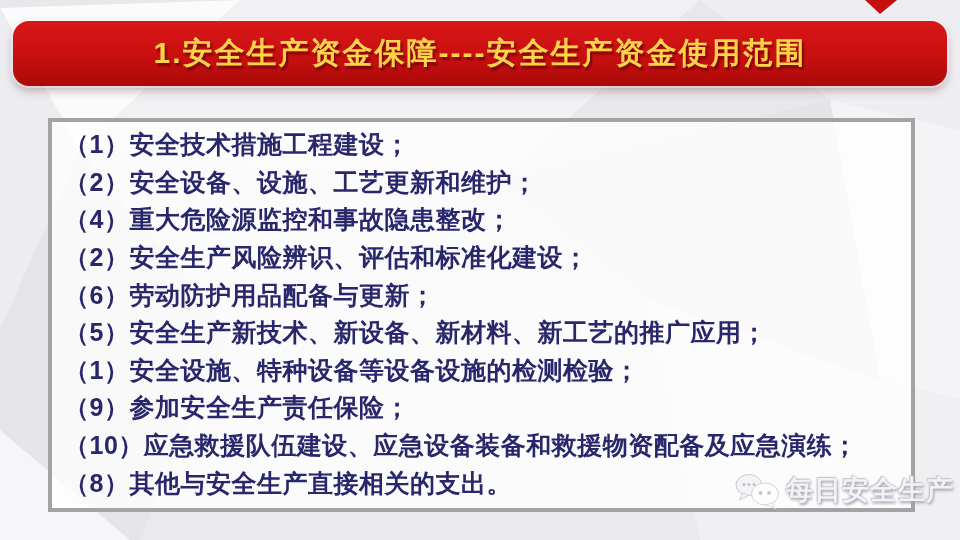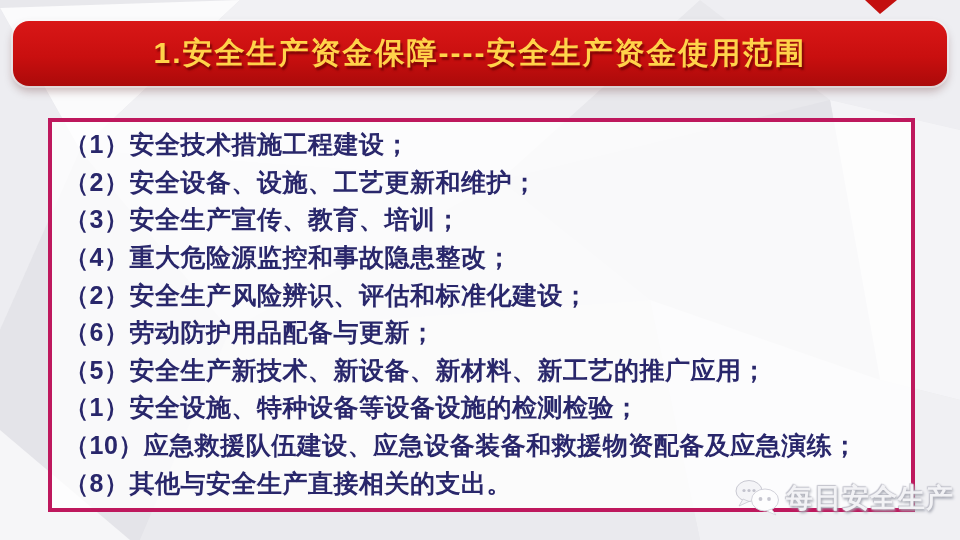--- a/index.html
+++ b/index.html
@@ -23,33 +23,33 @@
     display: flex; align-items: center; justify-content: center;
   }
   .banner-title {
     font-size: 30px; font-weight: bold; color: #ffd34a;
     letter-spacing: 2px; white-space: nowrap;
     text-shadow: 2px 3px 2px rgba(92,0,0,0.65);
   }
   
   .content-box {
     position: absolute; left: 48px; top: 118px; width: 867px; height: 394px;
-    box-sizing: border-box; border: 4px solid #be185d;
+    box-sizing: border-box; border: 4px solid #a3a3a3;
     background: rgba(255,255,255,0.78);
     padding: 4px 10px 6px 12px;
     display: flex; flex-direction: column; justify-content: space-around;
   }
   .list-line {
     font-size: 25px; font-weight: bold; color: #29276b;
     line-height: 31px; white-space: nowrap; letter-spacing: 0.5px;
   }
   
   .watermark {
     position: absolute; top: 472px; right: 6px; height: 44px;
-    display: flex; align-items: flex-end; gap: 6px; z-index: 5;
+    display: flex; align-items: flex-start; gap: 6px; z-index: 5;
   }
   .watermark-label {
     font-size: 27px; font-weight: bold; color: #f2f2f5; letter-spacing: 1px;
     text-shadow: 0 0 2px #b9b9c2, 1px 2px 3px #9da0ab, -1px -1px 1px #c9c9d2;
     white-space: nowrap;
   }
 </style>
 </head>
 <body>
 
@@ -71,26 +71,26 @@
     <polygon points="865,0 897,0 880,14" fill="#c3100f"></polygon>
   </svg>
 
   <div class="banner">
     <span class="banner-title">1.安全生产资金保障----安全生产资金使用范围</span>
   </div>
 
   <div class="content-box">
     <div class="list-line">（1）安全技术措施工程建设；</div>
     <div class="list-line">（2）安全设备、设施、工艺更新和维护；</div>
-    <div class="list-line">（3）安全生产宣传、教育、培训；</div>
     <div class="list-line">（4）重大危险源监控和事故隐患整改；</div>
     <div class="list-line">（2）安全生产风险辨识、评估和标准化建设；</div>
     <div class="list-line">（6）劳动防护用品配备与更新；</div>
     <div class="list-line">（5）安全生产新技术、新设备、新材料、新工艺的推广应用；</div>
     <div class="list-line">（1）安全设施、特种设备等设备设施的检测检验；</div>
+    <div class="list-line">（9）参加安全生产责任保险；</div>
     <div class="list-line">（10）应急救援队伍建设、应急设备装备和救援物资配备及应急演练；</div>
     <div class="list-line">（8）其他与安全生产直接相关的支出。</div>
   </div>
 
   <div class="watermark">
     <svg width="46" height="38" viewBox="0 0 46 38">
       <ellipse cx="15" cy="13" rx="13" ry="10.5" fill="#f4f4f7" stroke="#c9c9d2" stroke-width="1"></ellipse>
       <path d="M9 21 L5 28 L15 23.5 Z" fill="#f4f4f7" stroke="#c9c9d2" stroke-width="0.8"></path>
       <circle cx="10" cy="12.5" r="1.6" fill="#c3c3cd"></circle>
       <circle cx="15" cy="12.5" r="1.6" fill="#c3c3cd"></circle>

